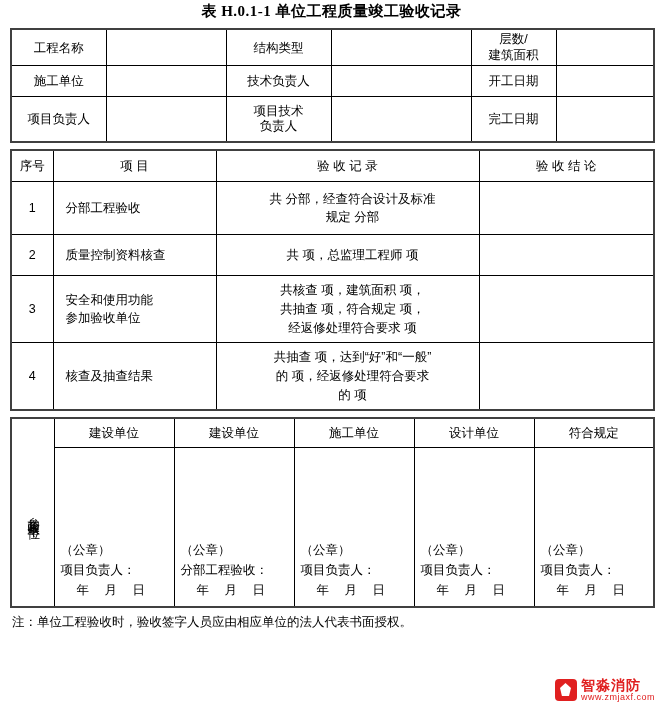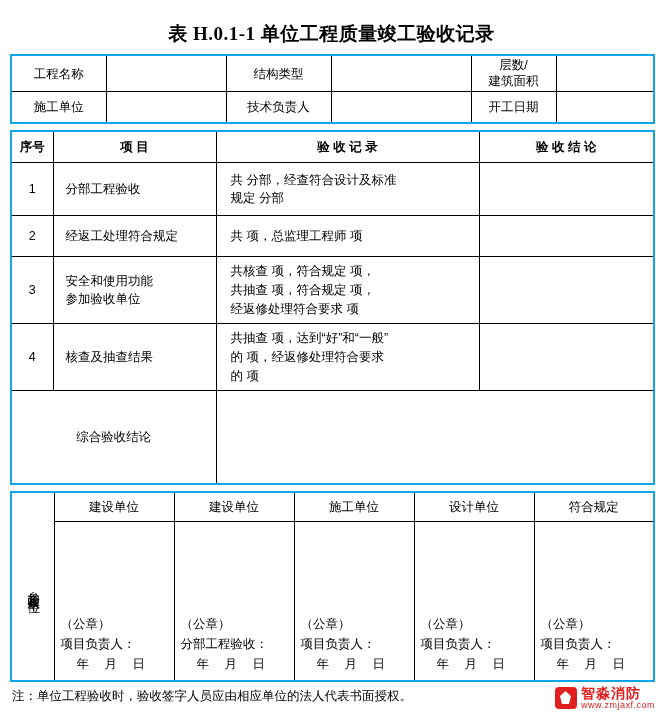--- a/index.html
+++ b/index.html
@@ -19,49 +19,49 @@
     width: 663px;
     height: 716px;
     position: relative;
     box-sizing: border-box;
     padding: 0 10px;
   }
   .doc-title {
     text-align: center;
     font-family: "Liberation Serif", serif;
     font-weight: bold;
-    font-size: 19px;
+    font-size: 15px;
     letter-spacing: 0.5px;
-    padding-top: 21px;
+    padding-top: 2px;
     padding-bottom: 7px;
   }
   table {
     border-collapse: collapse;
     width: 643px;
     table-layout: fixed;
     font-size: 12.5px;
   }
   table.outer {
-    border: 2px solid #0ea5e9;
+    border: 2px solid #404040;
     padding-left: 20px;
   }
   td {
     border: 1px solid #000;
     padding: 2px 4px;
     vertical-align: middle;
     font-size: 12.5px;
     line-height: 1.45;
   }
   .c { text-align: center; }
   .l { text-align: left; }
   .gap { height: 6px; }
   .two-line { line-height: 1.25; }
-  .hdr-row td { font-weight: bold; }
+  .hdr-row td { font-weight: normal; }
   .rec-cell {
-    text-align: left;
+    text-align: center;
     padding-left: 14px;
     line-height: 1.5;
   }
   .vert {
     writing-mode: vertical-rl;
     text-orientation: upright;
     letter-spacing: 2px;
     line-height: 1.1;
     margin: 0 auto;
     font-size: 12.5px;
@@ -74,21 +74,21 @@
   }
   .sig-lines {
     line-height: 1.6;
     text-align: left;
     padding-left: 6px;
   }
   .sig-ymd { padding-left: 16px; letter-spacing: 6px; }
   .watermark {
     position: absolute;
     right: 8px;
-    bottom: 6px;
+    bottom: 14px;
     display: flex;
     align-items: center;
     gap: 4px;
   }
   .wm-badge {
     width: 22px; height: 22px;
     background: #e02020;
     border-radius: 4px;
     position: relative;
   }
@@ -140,20 +140,31 @@
         <div>建筑面积</div>
       </td>
       <td class="c"></td>
     </tr>
     <tr>
       <td class="c" style="height:26px">施工单位</td>
       <td class="c"></td>
       <td class="c">技术负责人</td>
       <td class="c"></td>
       <td class="c">开工日期</td>
+      <td class="c"></td>
+    </tr>
+    <tr>
+      <td class="c" style="height:40px">项目负责人</td>
+      <td class="c"></td>
+      <td class="c two-line">
+        <div>项目技术</div>
+        <div>负责人</div>
+      </td>
+      <td class="c"></td>
+      <td class="c">完工日期</td>
       <td class="c"></td>
     </tr>
   </tbody>
     </table>
 
   <div class="gap"></div>
 
   <table class="outer">
     <colgroup>
       <col style="width:42px">
@@ -174,56 +185,52 @@
       <td class="l" style="padding-left:12px">分部工程验收</td>
       <td class="rec-cell">
         <div>共          分部，经查符合设计及标准</div>
         <div>规定          分部</div>
       </td>
       <td class="c"></td>
     </tr>
 
     <tr>
       <td class="c" style="height:36px">2</td>
-      <td class="l" style="padding-left:12px">经返工处理符合规定</td>
+      <td class="l" style="padding-left:12px">质量控制资料核查</td>
       <td class="rec-cell">
         <div>共   项，总监理工程师         项</div>
       </td>
       <td class="c"></td>
     </tr>
 
     <tr>
       <td class="c" style="height:62px">3</td>
       <td class="l" style="padding-left:12px">
         <div>安全和使用功能</div>
         <div>参加验收单位</div>
       </td>
       <td class="rec-cell">
-        <div>共核查      项，符合规定       项，</div>
+        <div>共核查      项，建筑面积       项，</div>
         <div>共抽查      项，符合规定       项，</div>
         <div>经返修处理符合要求            项</div>
       </td>
       <td class="c"></td>
     </tr>
 
     <tr>
       <td class="c" style="height:62px">4</td>
       <td class="l" style="padding-left:12px">核查及抽查结果</td>
       <td class="rec-cell">
         <div>共抽查      项，达到“好”和“一般”</div>
         <div>的        项，经返修处理符合要求</div>
         <div>的        项</div>
       </td>
       <td class="c"></td>
     </tr>
 
-    <tr>
-      <td colspan="2" class="c" style="height:88px; vertical-align:middle">综合验收结论</td>
-      <td colspan="2"></td>
-    </tr>
   </tbody>
     </table>
 
   <div class="gap"></div>
 
   <table class="outer">
     <colgroup>
       <col style="width:43px">
       <col style="width:120px">
       <col style="width:120px">

